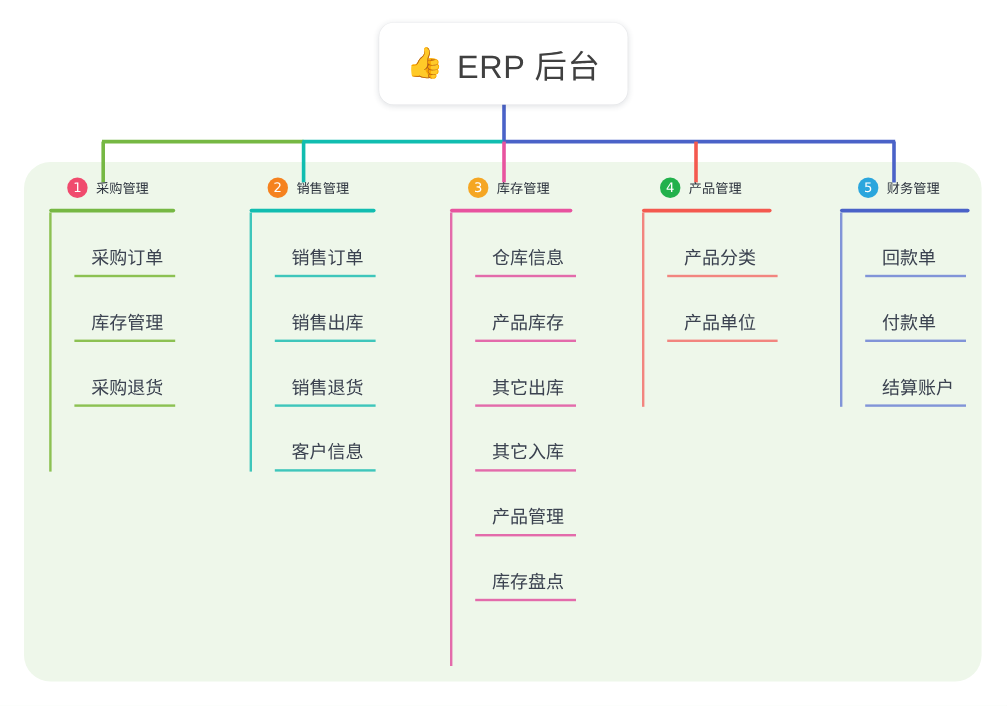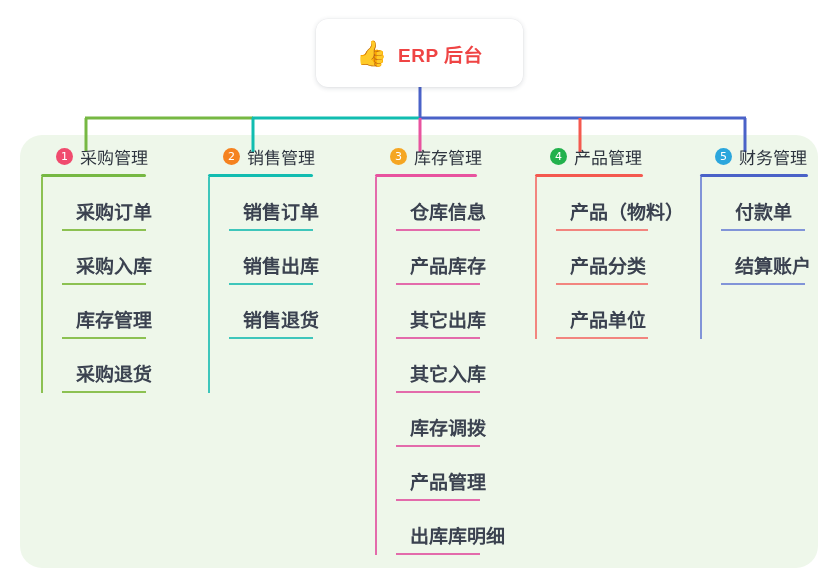--- a/index.html
+++ b/index.html
@@ -51,25 +51,24 @@
     justify-content: center;
     gap: 11px;
     z-index: 5;
   }
   .root-emoji {
     font-size: 25px;
     line-height: 1;
     display: block;
   }
   .root-label {
-    font-size: 19px;
-    color: #ef4444;
+    font-size: 27px;
+    color: #404040;
     letter-spacing: 0.5px;
     white-space: nowrap;
-    font-weight: bold;
   }
 
   
   #wires {
     position: absolute;
     left: 0;
     top: 0;
     width: 839px;
     height: 588px;
     z-index: 2;
@@ -96,21 +95,21 @@
     height: 17px;
     border-radius: 50%;
     color: #ffffff;
     font-size: 11px;
     line-height: 17px;
     text-align: center;
     font-family: "DejaVu Sans", sans-serif;
     flex: 0 0 auto;
   }
   .branch-title {
-    font-size: 17px;
+    font-size: 11px;
     color: #2f3640;
   }
   .head-rule {
     height: 3px;
     border-radius: 2px;
     margin-top: 5px;
   }
 
   
   .leaves {
@@ -125,24 +124,23 @@
     width: 2px;
   }
   .leaf {
     position: relative;
     height: 54px;
   }
   .leaf-label {
     position: absolute;
     left: 14px;
     bottom: 7px;
-    font-size: 19px;
+    font-size: 15px;
     color: #3b4250;
     white-space: nowrap;
-    font-weight: bold;
   }
   .leaf-rule {
     position: absolute;
     left: 0;
     bottom: 0;
     height: 2px;
     width: 84px;
   }
 </style>
 </head>
@@ -177,24 +175,20 @@
         <span class="branch-title">采购管理</span>
       </div>
       <div class="head-rule" style="background: rgb(118, 184, 67); width: 105px;"></div>
       <div class="leaves">
         <div class="spine" style="background: rgb(140, 193, 82); height: 216px;"></div>
         <div class="leaf">
           <span class="leaf-label">采购订单</span>
           <div class="leaf-rule" style="background: rgb(140, 193, 82); width: 84px;"></div>
         </div>
         <div class="leaf">
-          <span class="leaf-label">采购入库</span>
-          <div class="leaf-rule" style="background: rgb(140, 193, 82); width: 84px;"></div>
-        </div>
-        <div class="leaf">
           <span class="leaf-label">库存管理</span>
           <div class="leaf-rule" style="background: rgb(140, 193, 82); width: 84px;"></div>
         </div>
         <div class="leaf">
           <span class="leaf-label">采购退货</span>
           <div class="leaf-rule" style="background: rgb(140, 193, 82); width: 84px;"></div>
         </div>
       </div>
     </div>
   <div class="branch" id="branch-1" style="left:208px;">
@@ -210,20 +204,24 @@
           <div class="leaf-rule" style="background: rgb(62, 198, 187); width: 84px;"></div>
         </div>
         <div class="leaf">
           <span class="leaf-label">销售出库</span>
           <div class="leaf-rule" style="background: rgb(62, 198, 187); width: 84px;"></div>
         </div>
         <div class="leaf">
           <span class="leaf-label">销售退货</span>
           <div class="leaf-rule" style="background: rgb(62, 198, 187); width: 84px;"></div>
         </div>
+        <div class="leaf">
+          <span class="leaf-label">客户信息</span>
+          <div class="leaf-rule" style="background: rgb(62, 198, 187); width: 84px;"></div>
+        </div>
       </div>
     </div>
   <div class="branch" id="branch-2" style="left:375px;">
       <div class="branch-head">
         <span class="badge" style="background: rgb(245, 166, 35);">3</span>
         <span class="branch-title">库存管理</span>
       </div>
       <div class="head-rule" style="background: rgb(232, 83, 159); width: 102px;"></div>
       <div class="leaves">
         <div class="spine" style="background: rgb(227, 107, 171); height: 378px;"></div>
@@ -237,64 +235,60 @@
         </div>
         <div class="leaf">
           <span class="leaf-label">其它出库</span>
           <div class="leaf-rule" style="background: rgb(227, 107, 171); width: 84px;"></div>
         </div>
         <div class="leaf">
           <span class="leaf-label">其它入库</span>
           <div class="leaf-rule" style="background: rgb(227, 107, 171); width: 84px;"></div>
         </div>
         <div class="leaf">
-          <span class="leaf-label">库存调拨</span>
-          <div class="leaf-rule" style="background: rgb(227, 107, 171); width: 84px;"></div>
-        </div>
-        <div class="leaf">
           <span class="leaf-label">产品管理</span>
           <div class="leaf-rule" style="background: rgb(227, 107, 171); width: 84px;"></div>
         </div>
         <div class="leaf">
-          <span class="leaf-label">出库库明细</span>
+          <span class="leaf-label">库存盘点</span>
           <div class="leaf-rule" style="background: rgb(227, 107, 171); width: 84px;"></div>
         </div>
       </div>
     </div>
   <div class="branch" id="branch-3" style="left:535px;">
       <div class="branch-head">
         <span class="badge" style="background: rgb(34, 177, 76);">4</span>
         <span class="branch-title">产品管理</span>
       </div>
       <div class="head-rule" style="background: rgb(244, 89, 79); width: 108px;"></div>
       <div class="leaves">
         <div class="spine" style="background: rgb(242, 133, 127); height: 162px;"></div>
         <div class="leaf">
-          <span class="leaf-label">产品（物料）</span>
-          <div class="leaf-rule" style="background: rgb(242, 133, 127); width: 92px;"></div>
-        </div>
-        <div class="leaf">
           <span class="leaf-label">产品分类</span>
           <div class="leaf-rule" style="background: rgb(242, 133, 127); width: 92px;"></div>
         </div>
         <div class="leaf">
           <span class="leaf-label">产品单位</span>
           <div class="leaf-rule" style="background: rgb(242, 133, 127); width: 92px;"></div>
         </div>
       </div>
     </div>
   <div class="branch" id="branch-4" style="left:700px;">
       <div class="branch-head">
         <span class="badge" style="background: rgb(43, 166, 221);">5</span>
         <span class="branch-title">财务管理</span>
       </div>
       <div class="head-rule" style="background: rgb(74, 98, 200); width: 108px;"></div>
       <div class="leaves">
         <div class="spine" style="background: rgb(129, 148, 216); height: 162px;"></div>
         <div class="leaf">
+          <span class="leaf-label">回款单</span>
+          <div class="leaf-rule" style="background: rgb(129, 148, 216); width: 84px;"></div>
+        </div>
+        <div class="leaf">
           <span class="leaf-label">付款单</span>
           <div class="leaf-rule" style="background: rgb(129, 148, 216); width: 84px;"></div>
         </div>
         <div class="leaf">
           <span class="leaf-label">结算账户</span>
           <div class="leaf-rule" style="background: rgb(129, 148, 216); width: 84px;"></div>
         </div>
       </div>
     </div>
 

